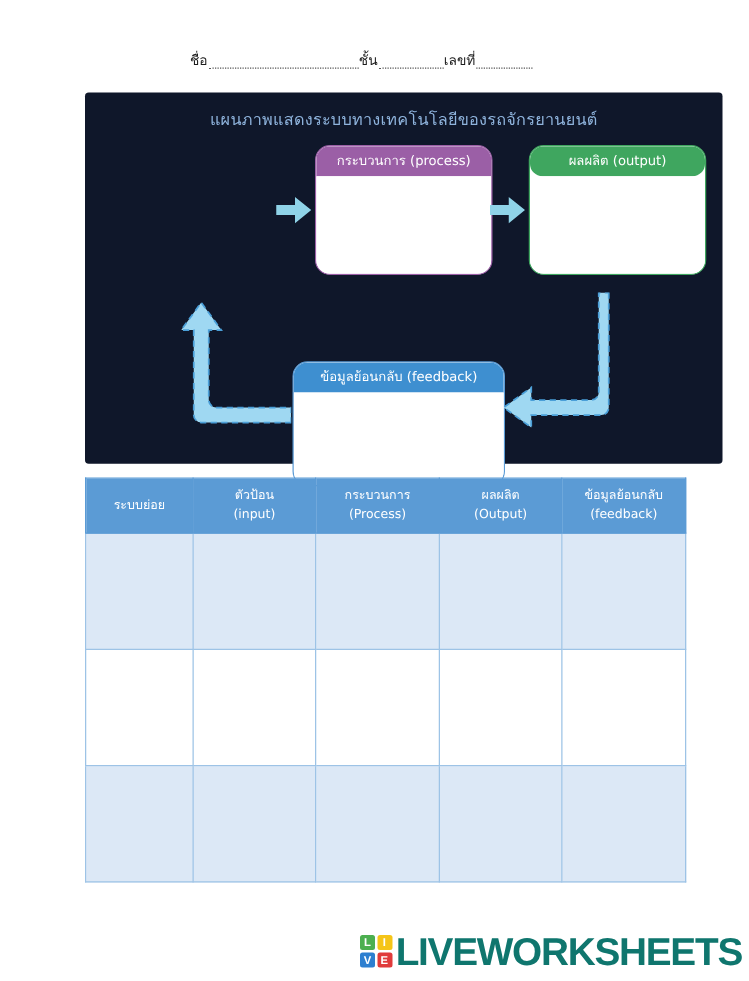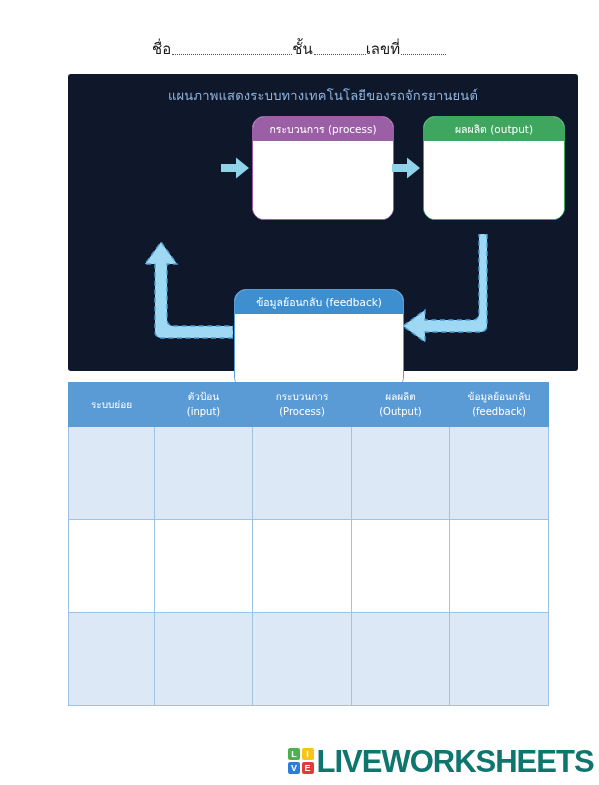--- a/index.html
+++ b/index.html
@@ -22,21 +22,21 @@
     top: 38px;
     width: 310px;
     height: 18px;
     display: flex;
     align-items: flex-end;
     font-size: 11px;
     color: #222;
     white-space: nowrap;
   }
   .nr-label {
-    font-size: 15px;
+    font-size: 11px;
     line-height: 14px;
     color: #1c1c1c;
   }
   .nr-dots {
     flex: 0 0 auto;
     border-bottom: 1px dotted #555;
     height: 11px;
     margin: 0 0 1px 1px;
   }
   .d-name  { width: 120px; }
@@ -97,21 +97,21 @@
     left: 184px; top: 42px;  width: 142px; height: 104px;
     border: 1.6px solid #9b5fa6;
   }
   #box-process .card-head { background: #9b5fa6; }
 
   
   #box-output {
     left: 355px; top: 42px;  width: 142px; height: 104px;
     border: 1.6px solid #3fa65f;
   }
-  #box-output .card-head { background: #3fa65f; }
+  #box-output .card-head { background: #3fa65f; border-radius: 10px; }
 
   
   #box-feedback {
     left: 166px; top: 171px; width: 170px; height: 100px;
     border: 1.6px solid #5b9bd5;
     margin-top: 44px;
   }
   #box-feedback .card-head { background: #3e8fd0; }
 
   

